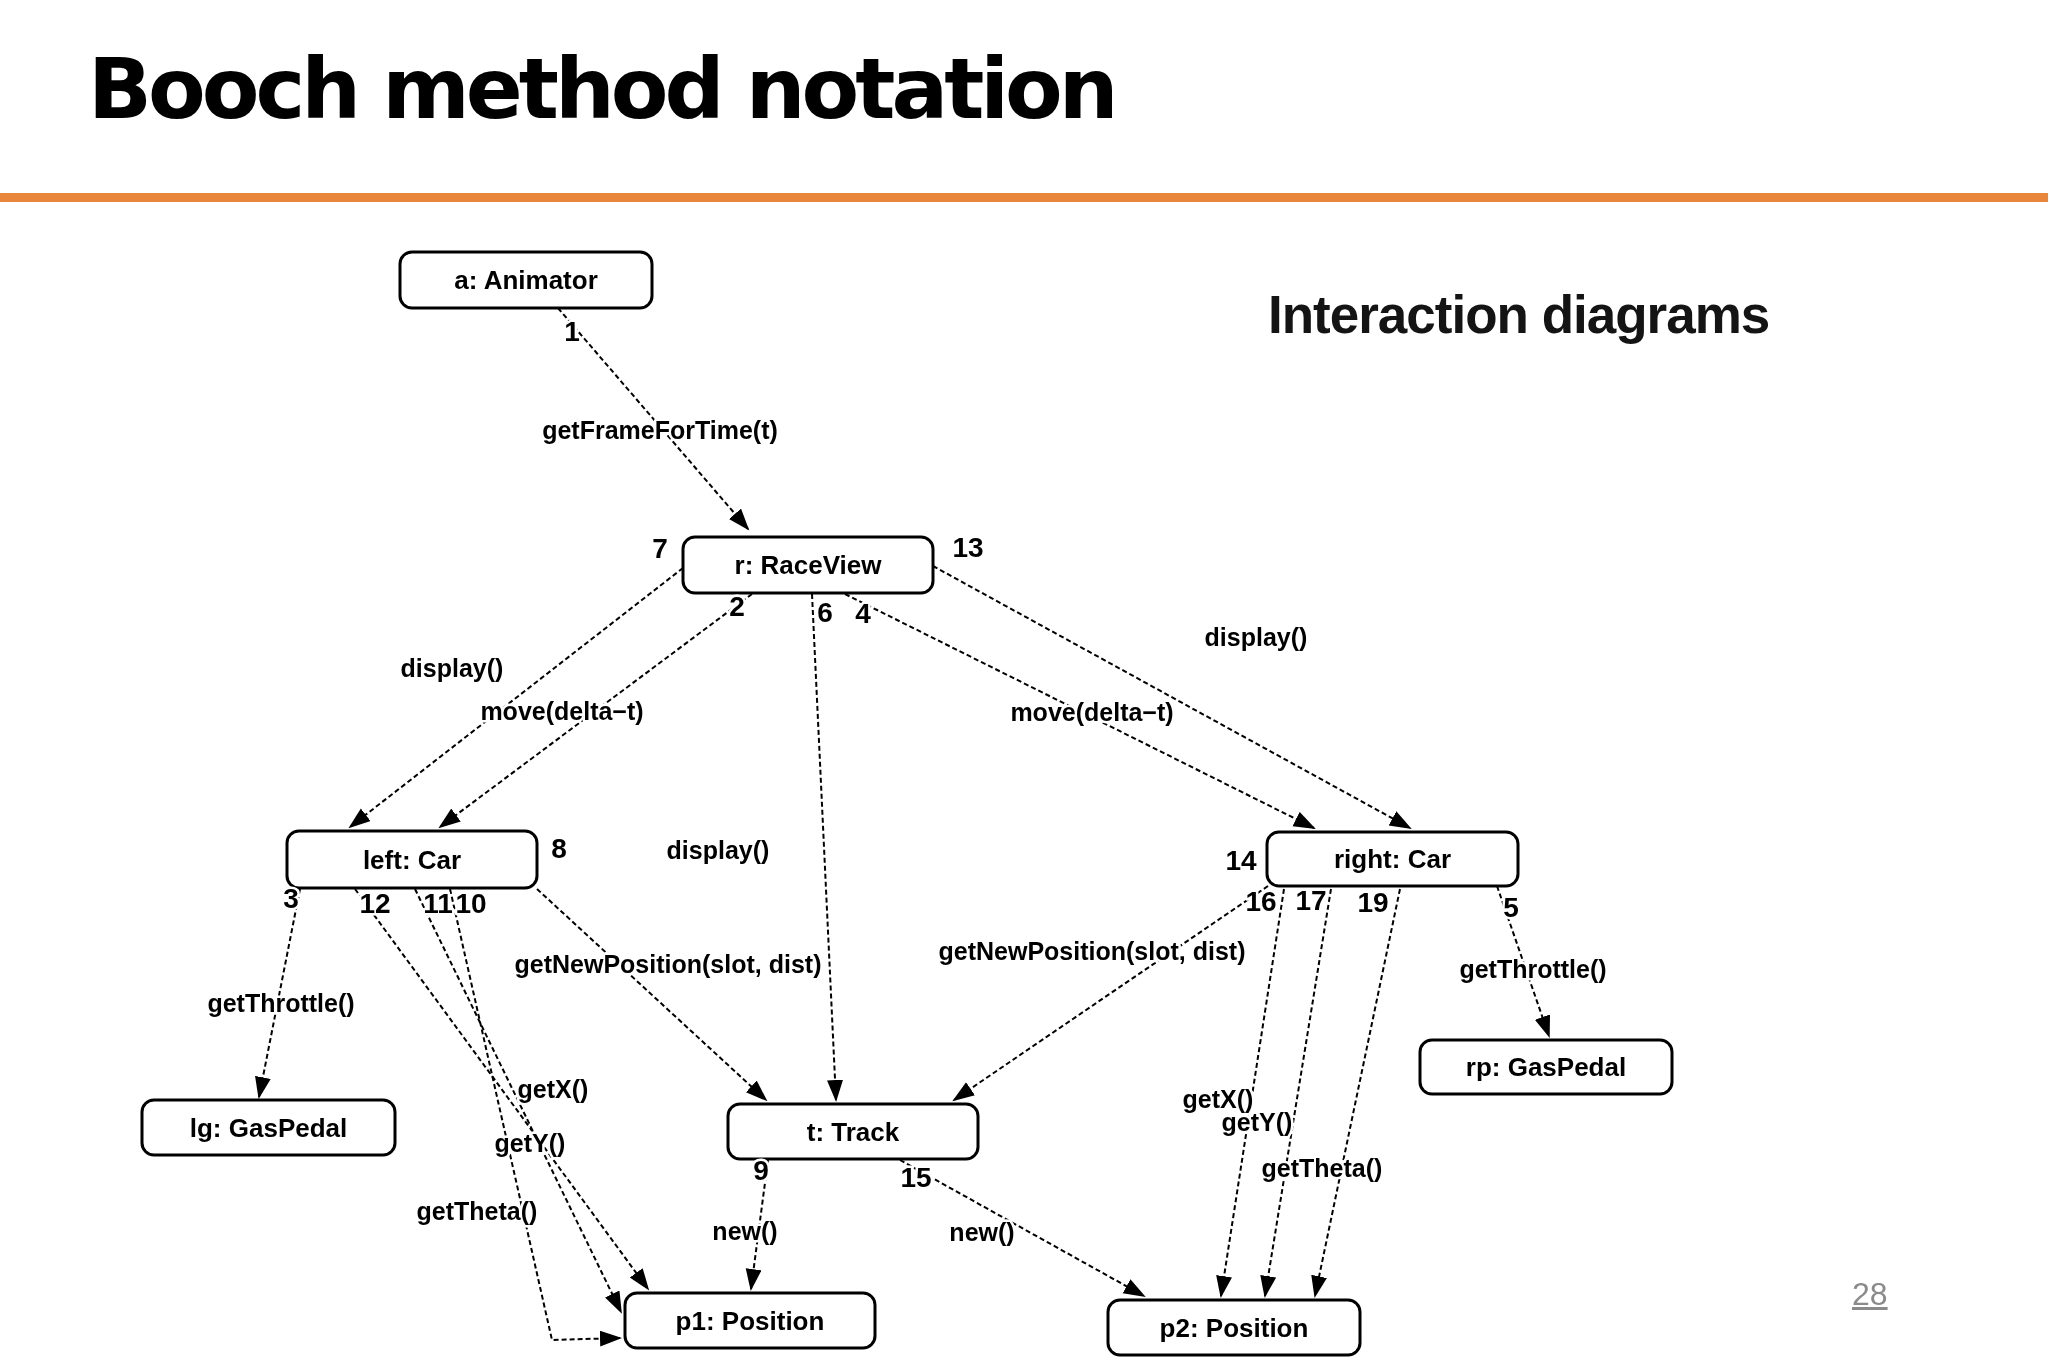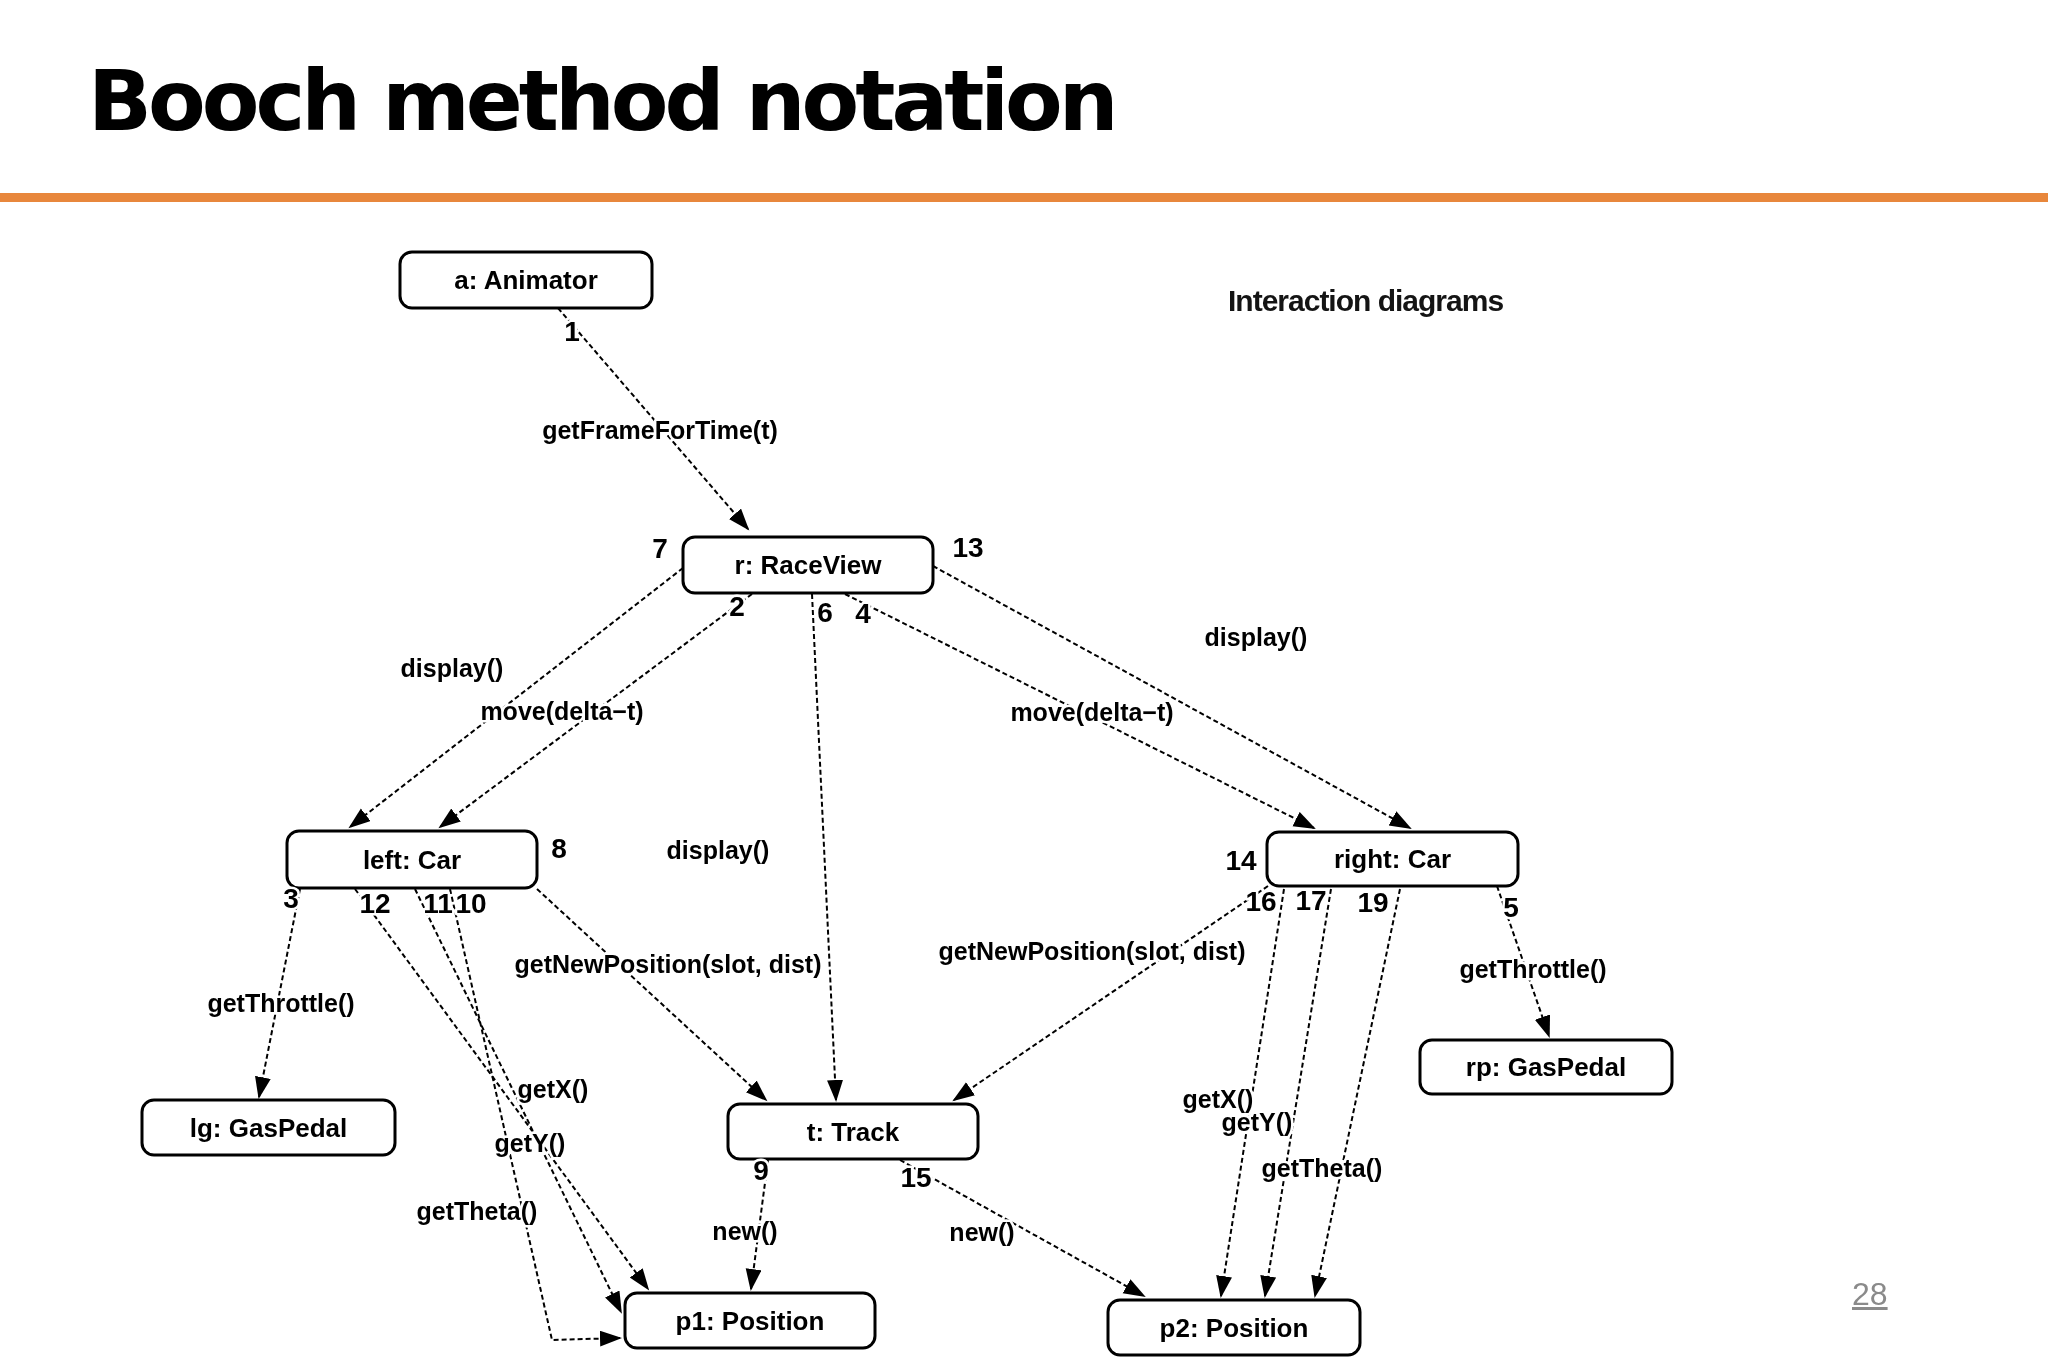--- a/index.html
+++ b/index.html
@@ -20,24 +20,24 @@
     color:#000000;
     white-space:nowrap;
   }
   .rule{
     position:absolute;
     left:0;top:193px;
     width:2048px;height:9px;
   }
   .subtitle{
     position:absolute;
-    left:1228px;top:284px;
+    left:1268px;top:284px;
     font-family:"Liberation Sans", sans-serif;
     font-weight:bold;
-    font-size:30px;
+    font-size:53px;
     letter-spacing:-1px;
     white-space:nowrap;
   }
   .pagenum{
     position:absolute;
     left:1852px;top:1276px;
     font-size:32px;
     font-family:"Liberation Sans", sans-serif;
   }
   svg.diagram{position:absolute;left:0;top:0;}
@@ -53,21 +53,21 @@
     font-weight:bold;fill:#000000;text-anchor:middle;
     paint-order:stroke;stroke:#ffffff;stroke-width:5px;stroke-linejoin:round;
   }
   .edge-label{font-size:25px;}
   .edge-number{font-size:28px;}
 </style>
 </head>
 <body>
 
 <div class="slide">
-  <div class="title" style="color: rgb(0, 0, 0); margin-top: 12px;">Booch method notation</div>
+  <div class="title" style="color: rgb(0, 0, 0);">Booch method notation</div>
   <div class="rule" style="background: rgb(232, 135, 60);"></div>
   <div class="subtitle" style="color: rgb(20, 20, 20);">Interaction diagrams</div>
   <svg class="diagram" width="2048" height="1365" viewBox="0 0 2048 1365">
       <defs>
         <marker id="arrow" markerUnits="userSpaceOnUse" markerWidth="30" markerHeight="24" refX="20" refY="8" orient="auto">
           <path d="M0,0 L22,8 L0,16 Z" fill="#000000"></path>
         </marker>
       </defs>
       <g>
         <polyline points="558,308 748,529" class="edge-line" marker-end="url(#arrow)"></polyline>

